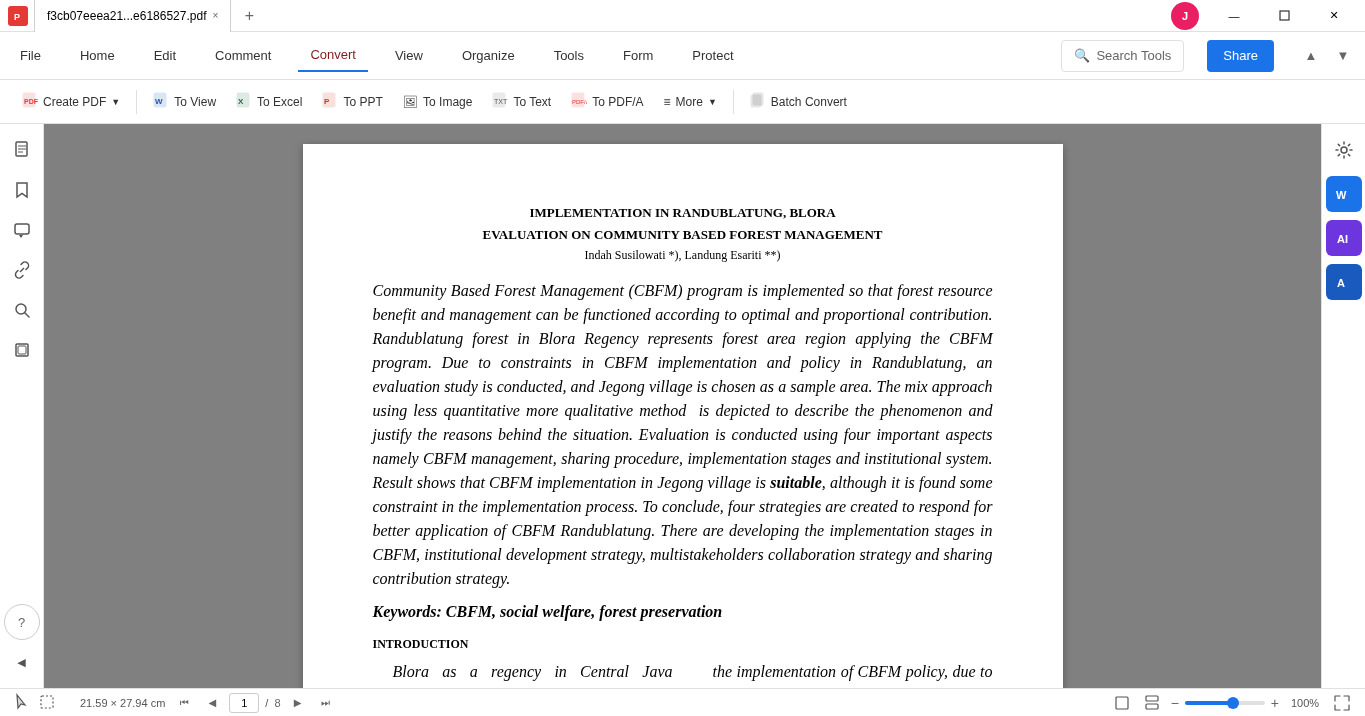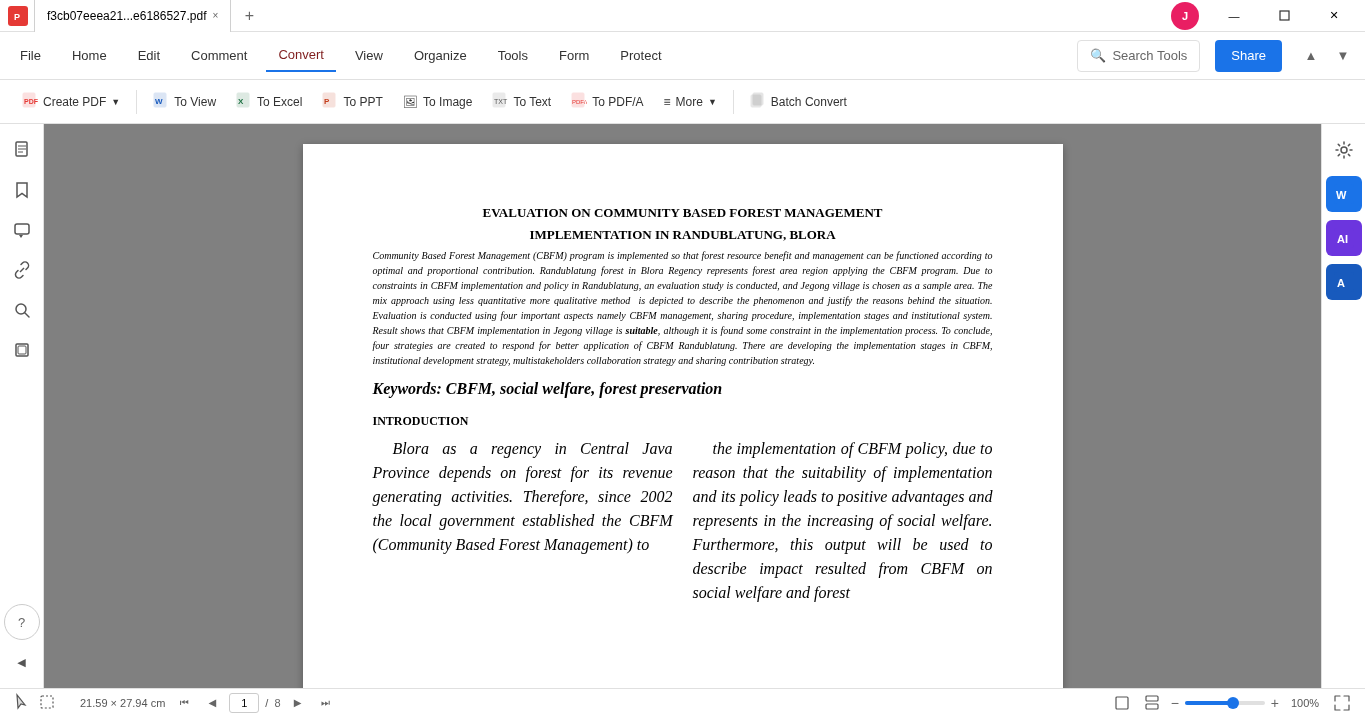--- a/index.html
+++ b/index.html
@@ -34,21 +34,21 @@
     .win-btn { width: 46px; height: 28px; display: flex; align-items: center; justify-content: center; font-size: 11px; cursor: pointer; }
 
     
     .menu-bar {
       height: 48px;
       background: #fff;
       display: flex;
       align-items: center;
       padding: 0 8px;
       border-bottom: 1px solid #e0e0e0;
-      gap: 7px;
+      gap: 15px;
     }
     .menu-item {
       padding: 6px 12px;
       border-radius: 4px;
       cursor: pointer;
       font-size: 13px;
       color: #333;
       height: 32px;
       display: flex;
       align-items: center;
@@ -160,21 +160,21 @@
       text-align: center;
       font-size: 12px;
       margin-bottom: 16px;
     }
     .pdf-section-title {
       font-size: 12px;
       font-weight: bold;
       margin-bottom: 6px;
     }
     .pdf-abstract {
-      font-size: 10px;
+      font-size: 16px;
       text-align: justify;
       line-height: 1.5;
       margin-bottom: 12px;
       font-style: italic;
     }
     .pdf-abstract .bold { font-weight: bold; }
     .pdf-keywords {
       font-size: 16px;
       margin-bottom: 16px;
       font-style: italic;
@@ -420,22 +420,25 @@
         </svg>
     </div>
     <div class="sidebar-bottom">
       <div class="sidebar-icon" style="border:1px solid #ccc;border-radius:50%;font-size:13px;color:#666;">?</div>
       <div class="sidebar-icon" style="font-size:11px;">◀</div>
     </div>
   </div>
 
   <div class="pdf-area">
     <div class="pdf-page">
+      <div class="pdf-title">IMPLEMENTATION IN RANDUBLATUNG,  BLORA</div>
       <div class="pdf-title">EVALUATION ON COMMUNITY BASED FOREST MANAGEMENT</div>
-      <div class="pdf-title">IMPLEMENTATION IN RANDUBLATUNG,  BLORA</div>
+      <div class="pdf-authors">
+        <span>Indah Susilowati *), Landung Esariti **)</span>
+      </div>
       <div class="pdf-abstract">
         Community Based Forest Management (CBFM) program is implemented so that forest resource benefit and management can be functioned according to optimal and proportional contribution. Randublatung forest in Blora Regency represents forest area region applying the CBFM program. Due to constraints in CBFM implementation and policy in Randublatung, an evaluation study is conducted, and Jegong village is chosen as a sample area. The mix approach using less quantitative more qualitative method&nbsp; is depicted to describe the phenomenon and justify the reasons behind the situation. Evaluation is conducted using four important aspects namely CBFM management, sharing procedure, implementation stages and institutional system. Result shows that CBFM implementation in Jegong village is <span class="bold"><em>suitable</em></span>, although it is found some constraint in the implementation process. To conclude, four strategies are created to respond for better application of CBFM Randublatung. There are developing the implementation stages in CBFM, institutional development strategy, multistakeholders collaboration strategy and sharing contribution strategy.
       </div>
       <div class="pdf-keywords">
         <span>Keywords:</span><span> CBFM, social welfare, forest preservation</span>
       </div>
       <div class="pdf-intro-title">INTRODUCTION</div>
       <div class="pdf-two-col">
         <div class="pdf-col">
           <p>Blora as a regency in Central Java Province depends on forest for its revenue generating activities. Therefore, since 2002 the local government established the CBFM (Community Based Forest Management) to</p>

